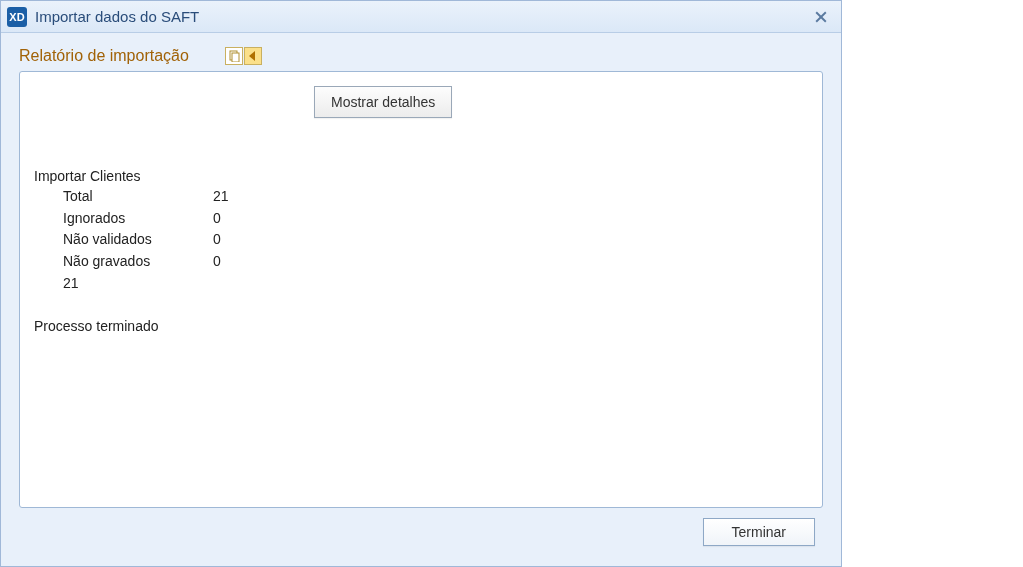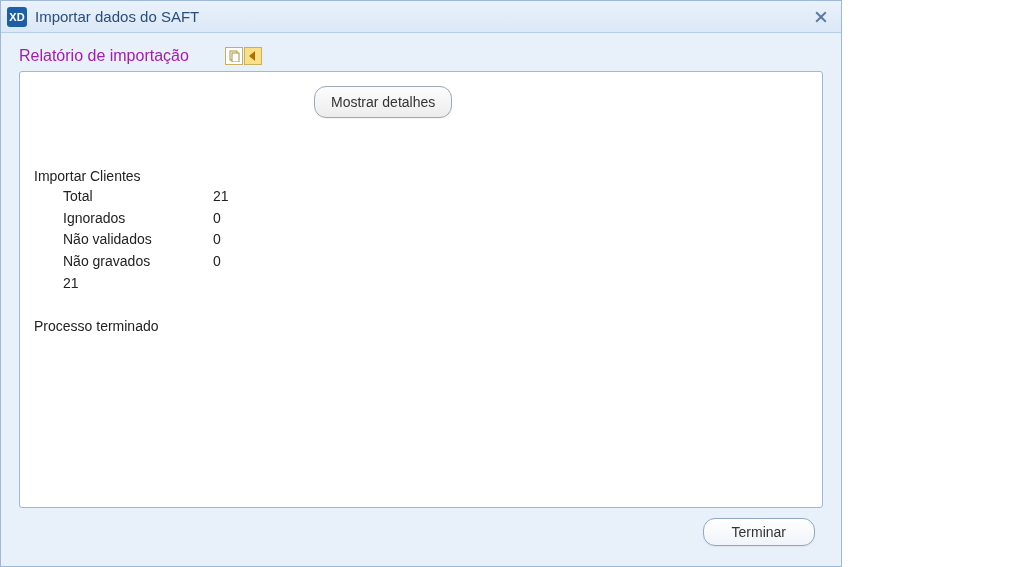--- a/index.html
+++ b/index.html
@@ -64,21 +64,21 @@
       flex-direction: column;
       position: relative;
       background: #e8f0fa;
     }
     .section-header {
       display: flex;
       align-items: center;
       margin-bottom: 6px;
     }
     .section-header .section-label {
-      color: #a21caf;
+      color: #a16207;
       font-size: 16px;
       margin-right: 36px;
     }
     .section-header .hdr-icons {
       display: flex;
       gap: 1px;
     }
     .section-header .hdr-icons .hicon {
       width: 18px;
       height: 18px;
@@ -108,21 +108,21 @@
       margin-left: 280px;
       margin-bottom: 26px;
     }
     .btn {
       display: inline-block;
       padding: 7px 16px;
       font-size: 14px;
       color: #333;
       background: linear-gradient(#fdfdfd, #ececec);
       border: 1px solid #9aa8b8;
-      border-radius: 12px;
+      border-radius: 0;
       cursor: pointer;
       box-shadow: 0 1px 1px rgba(0,0,0,0.05);
     }
     .log-line {
       margin-bottom: 24px;
       display: flex;
     }
     .log-line .k {
       width: 150px;
     }

